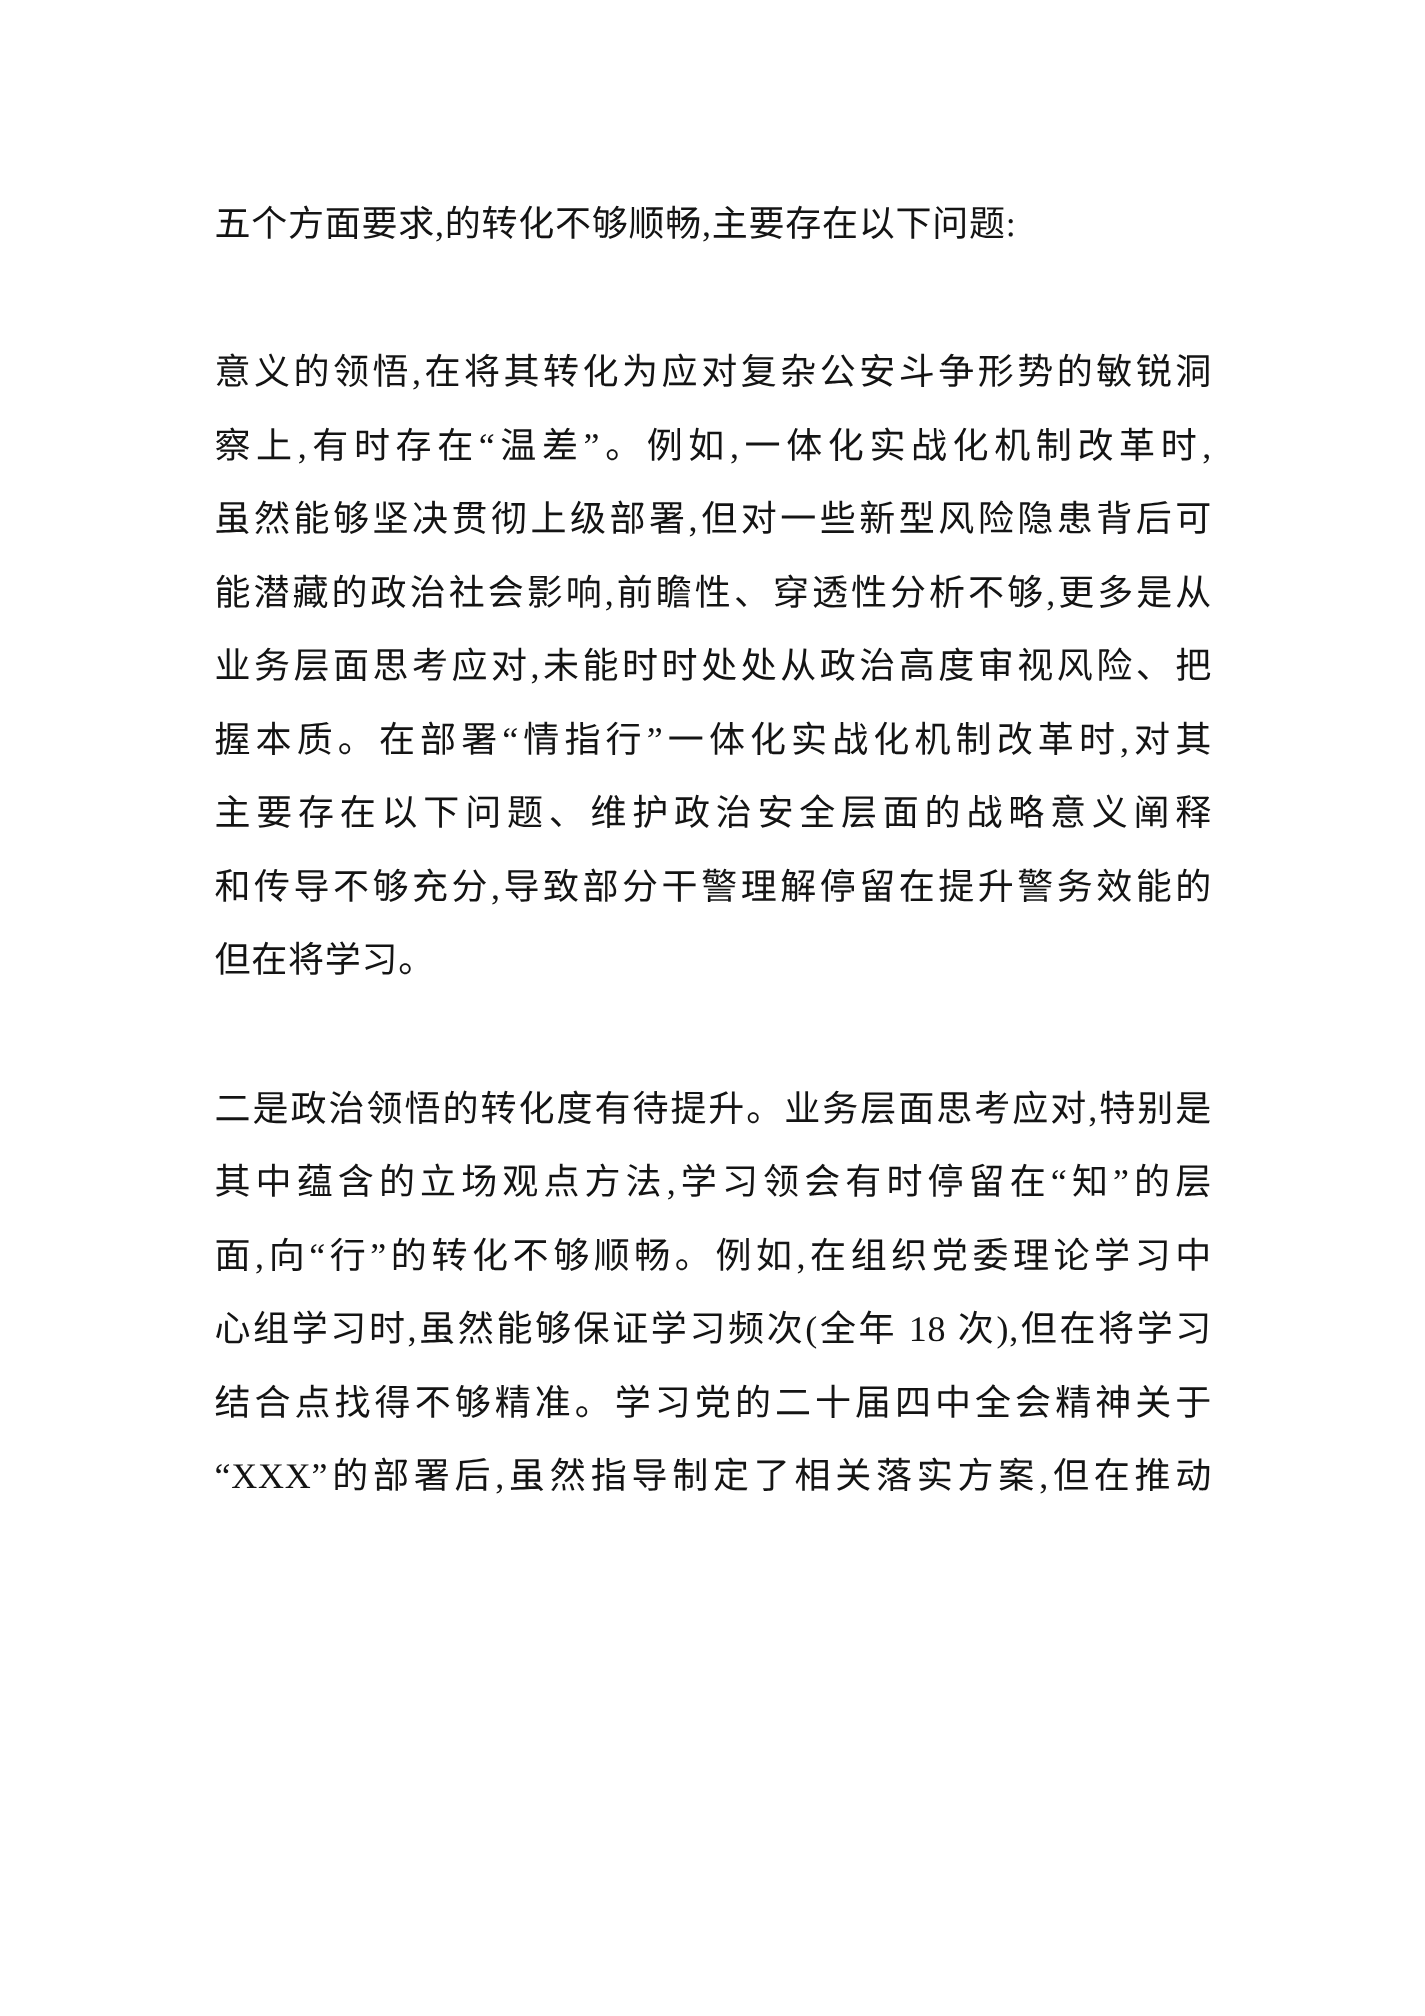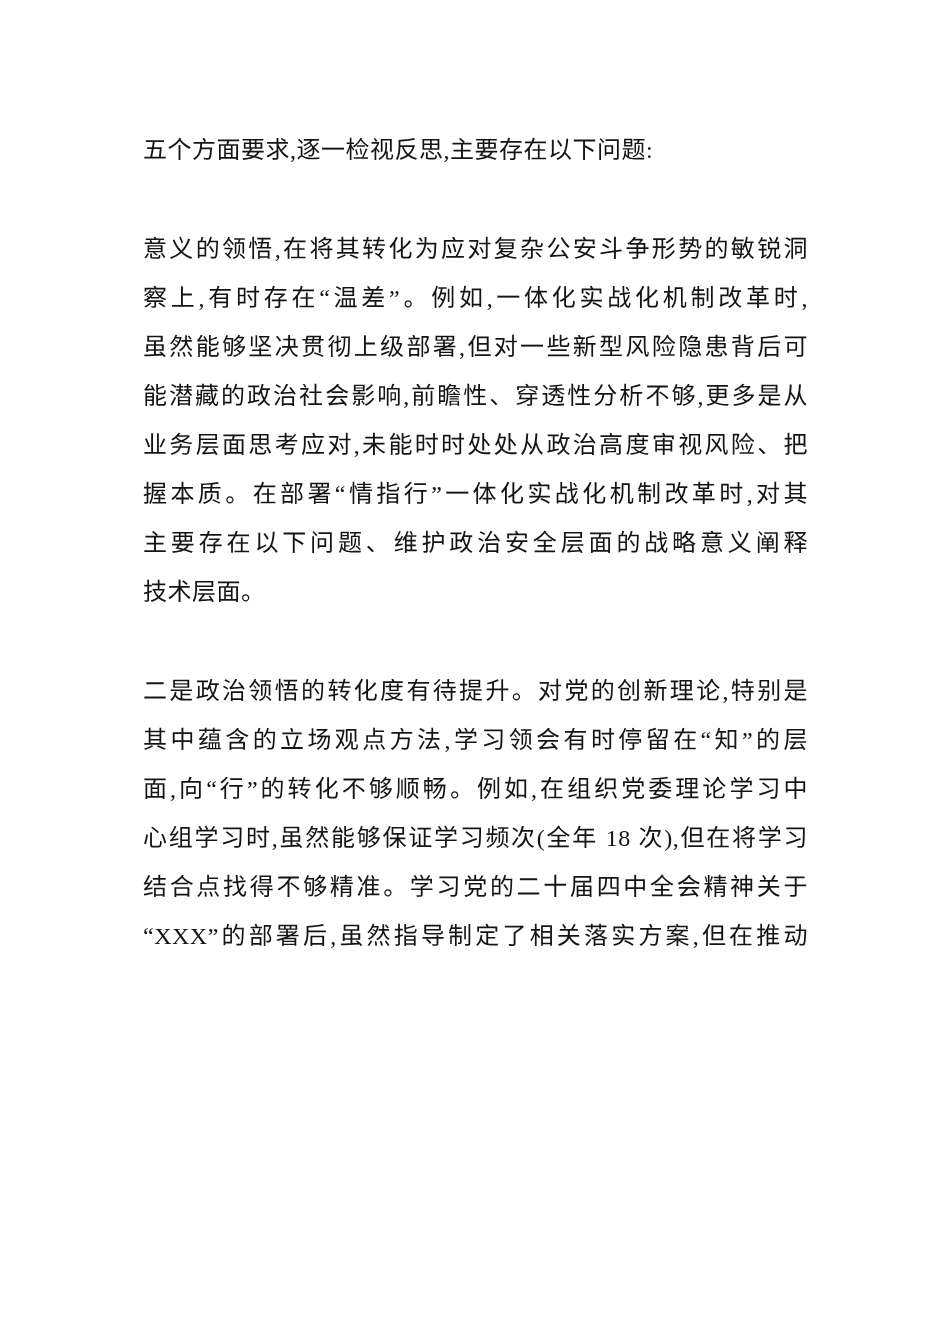--- a/index.html
+++ b/index.html
@@ -40,34 +40,35 @@
   .line.full {
     text-align-last: justify;
   }
 </style>
 </head>
 <body>
 
 <div class="page">
   <div class="content" id="doc">
       <div class="paragraph">
-        <div class="line">五个方面要求,逐一检视反思,主要存在以下问题:</div>
+        <div class="line">五个方面要求,的转化不够顺畅,主要存在以下问题:</div>
       </div>
       <div class="paragraph">
         <div class="line full">意义的领悟,在将其转化为应对复杂公安斗争形势的敏锐洞</div>
         <div class="line full">察上,有时存在“温差”。例如,一体化实战化机制改革时,</div>
         <div class="line full">虽然能够坚决贯彻上级部署,但对一些新型风险隐患背后可</div>
         <div class="line full">能潜藏的政治社会影响,前瞻性、穿透性分析不够,更多是从</div>
         <div class="line full">业务层面思考应对,未能时时处处从政治高度审视风险、把</div>
         <div class="line full">握本质。在部署“情指行”一体化实战化机制改革时,对其</div>
         <div class="line full">主要存在以下问题、维护政治安全层面的战略意义阐释</div>
-        <div class="line">技术层面。</div>
+        <div class="line full">和传导不够充分,导致部分干警理解停留在提升警务效能的</div>
+        <div class="line">但在将学习。</div>
       </div>
       <div class="paragraph">
-        <div class="line full">二是政治领悟的转化度有待提升。对党的创新理论,特别是</div>
+        <div class="line full">二是政治领悟的转化度有待提升。业务层面思考应对,特别是</div>
         <div class="line full">其中蕴含的立场观点方法,学习领会有时停留在“知”的层</div>
         <div class="line full">面,向“行”的转化不够顺畅。例如,在组织党委理论学习中</div>
         <div class="line full">心组学习时,虽然能够保证学习频次(全年 18 次),但在将学习</div>
         <div class="line full">结合点找得不够精准。学习党的二十届四中全会精神关于</div>
         <div class="line full">“XXX”的部署后,虽然指导制定了相关落实方案,但在推动</div>
       </div>
     </div>
 </div>
 
 </body></html>

